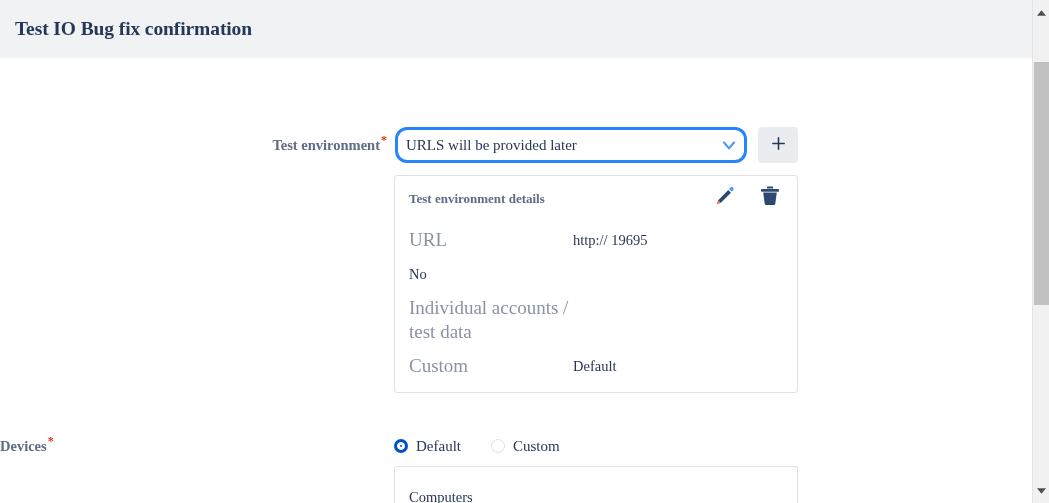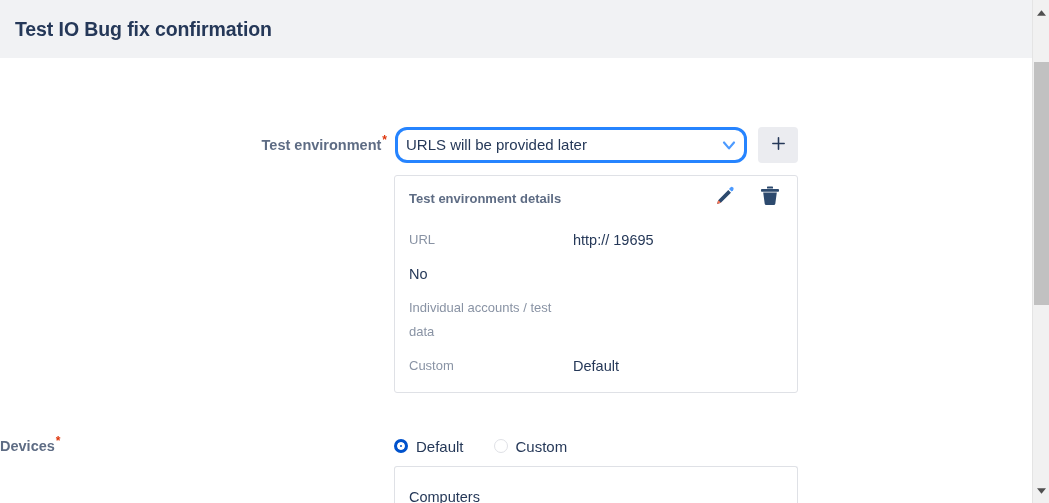--- a/index.html
+++ b/index.html
@@ -14,20 +14,21 @@
     background: #ffffff;
     font-family: "Liberation Sans", sans-serif;
     -webkit-font-smoothing: antialiased;
   }
 
   .app {
     position: relative;
     width: 1049px;
     height: 503px;
     overflow: hidden;
+    font-family: Liberation Serif, serif;
   }
 
   
   .page {
     position: absolute;
     left: 0;
     top: 0;
     width: 1032px;
     height: 503px;
     background: #ffffff;
@@ -176,21 +177,21 @@
 
   .detail-row {
     display: flex;
     align-items: flex-start;
     padding: 0 14px;
     margin-top: 10px;
   }
   .detail-key {
     width: 164px;
     flex: none;
-    font-size: 13px;
+    font-size: 19px;
     color: #8993a4;
     line-height: 24px;
   }
   .detail-val {
     font-size: 14.5px;
     color: #253858;
     line-height: 24px;
   }
 
   

